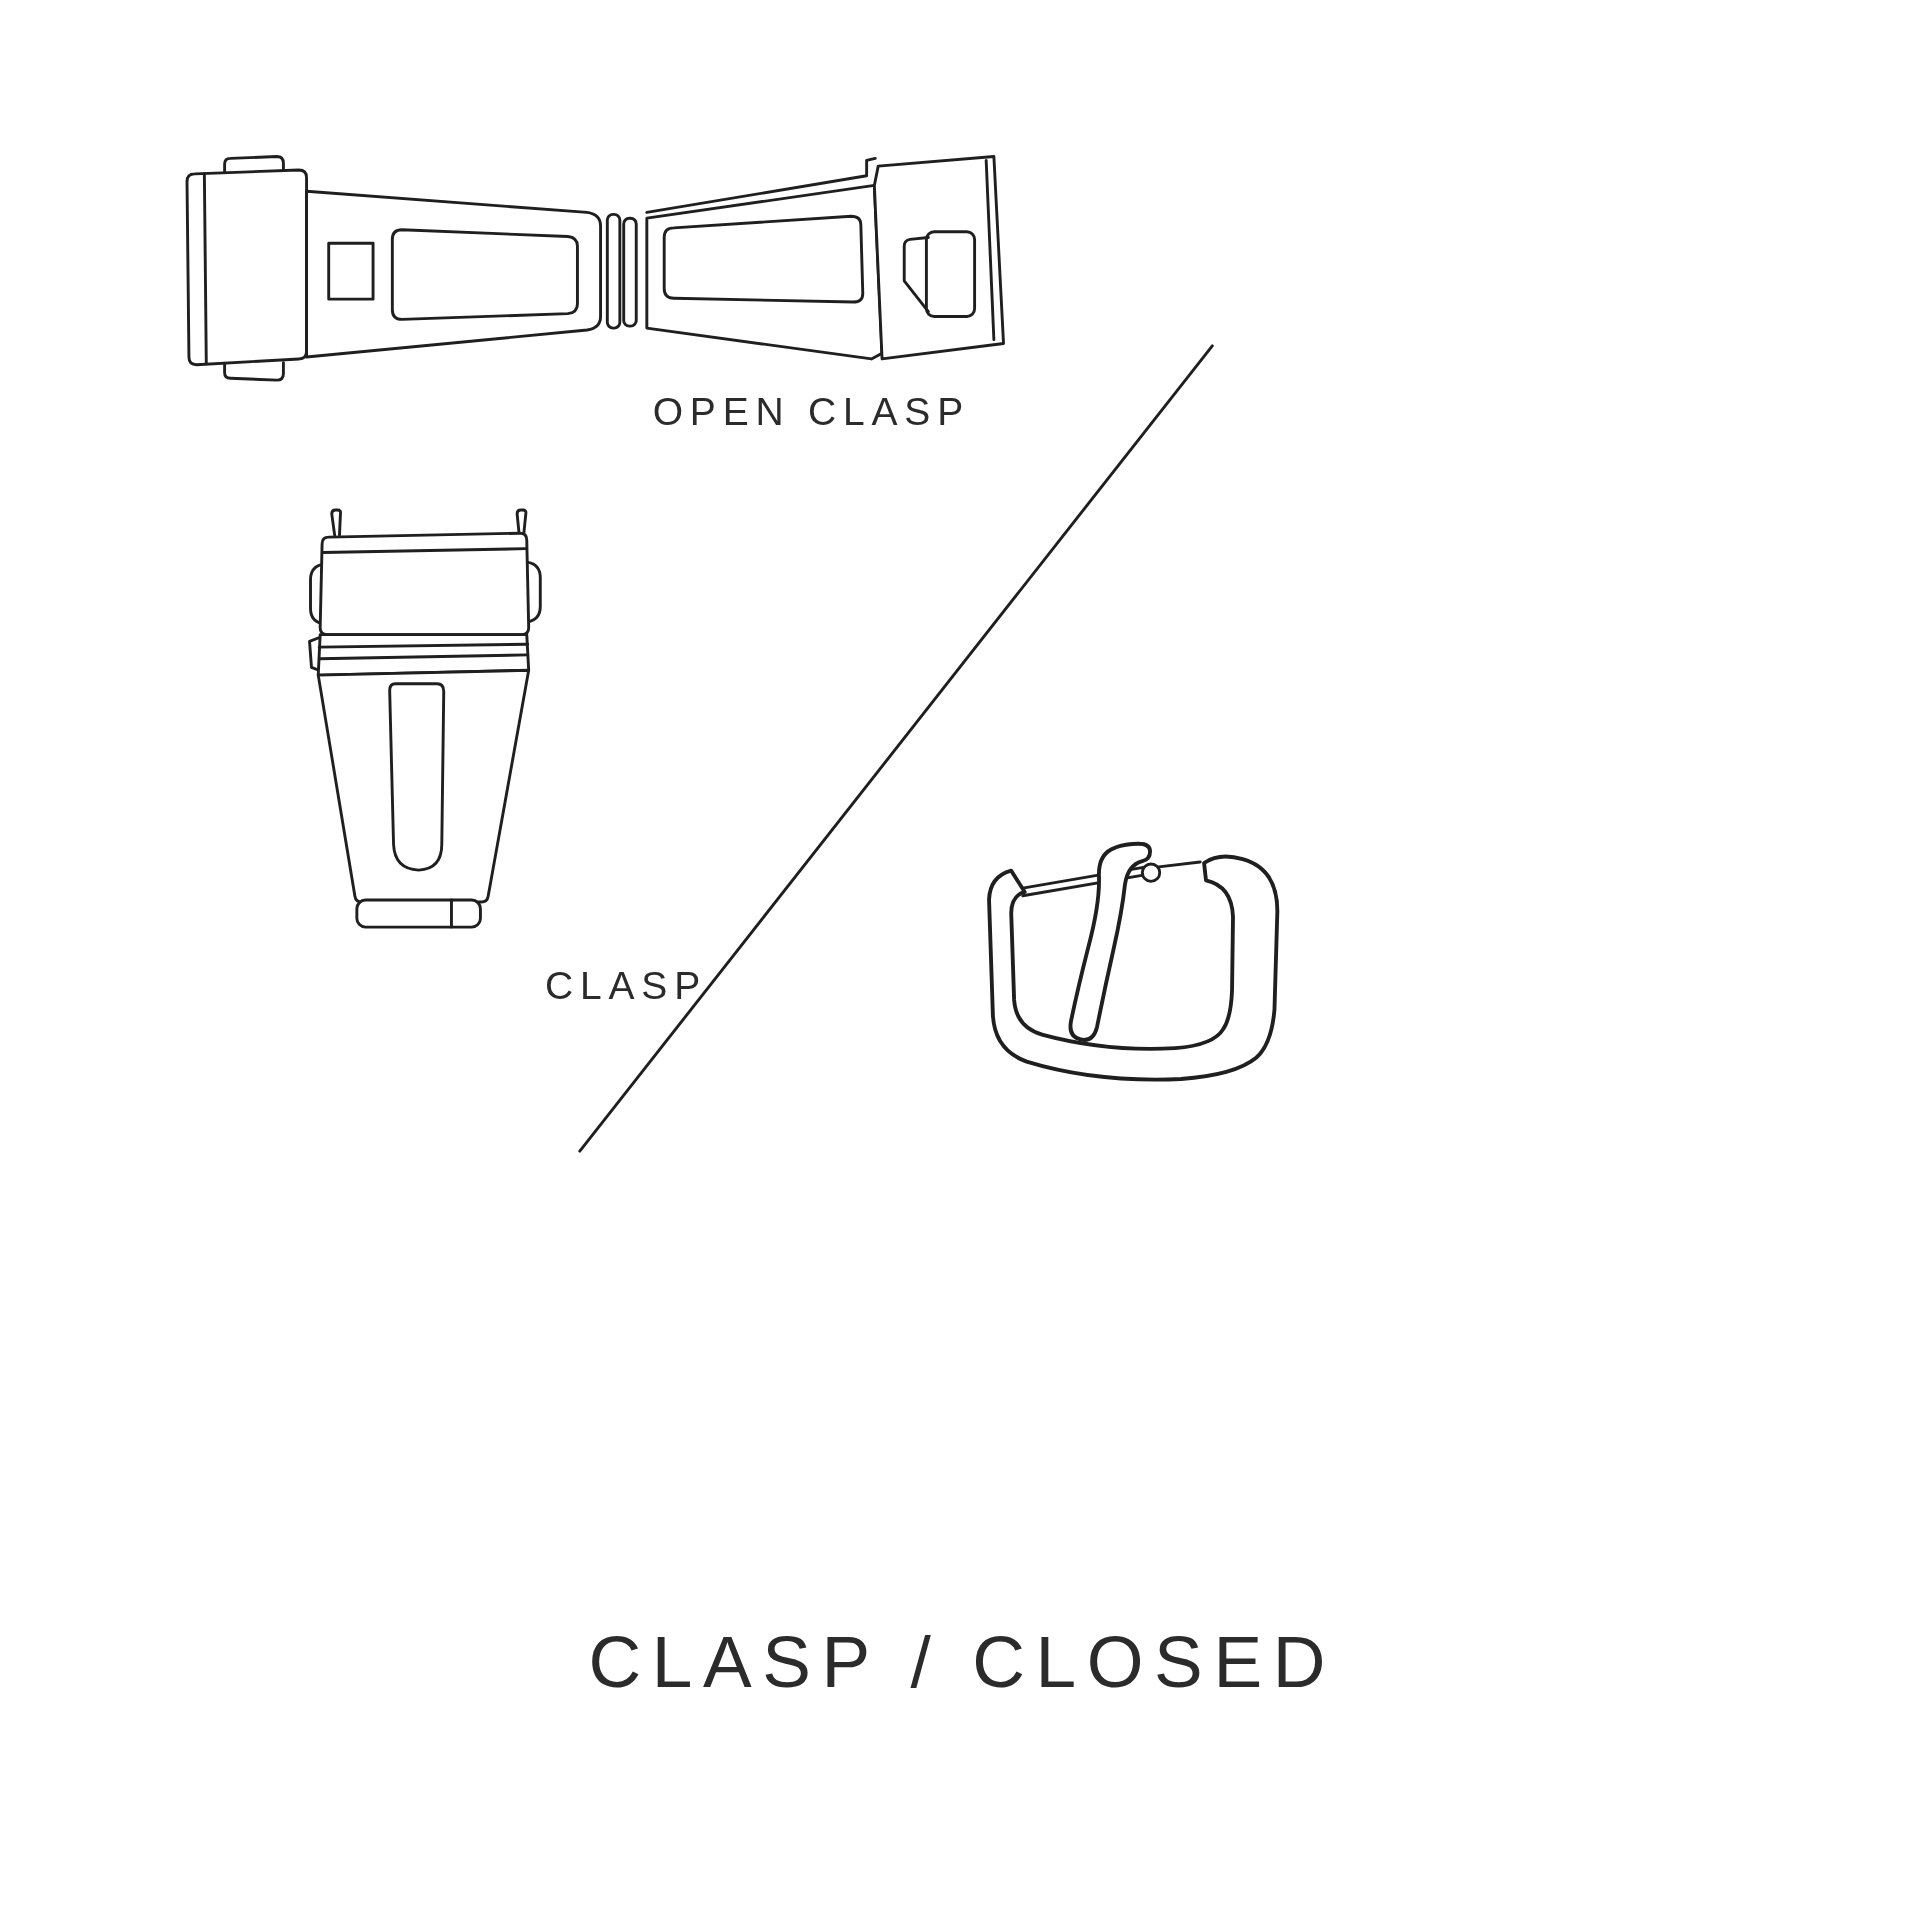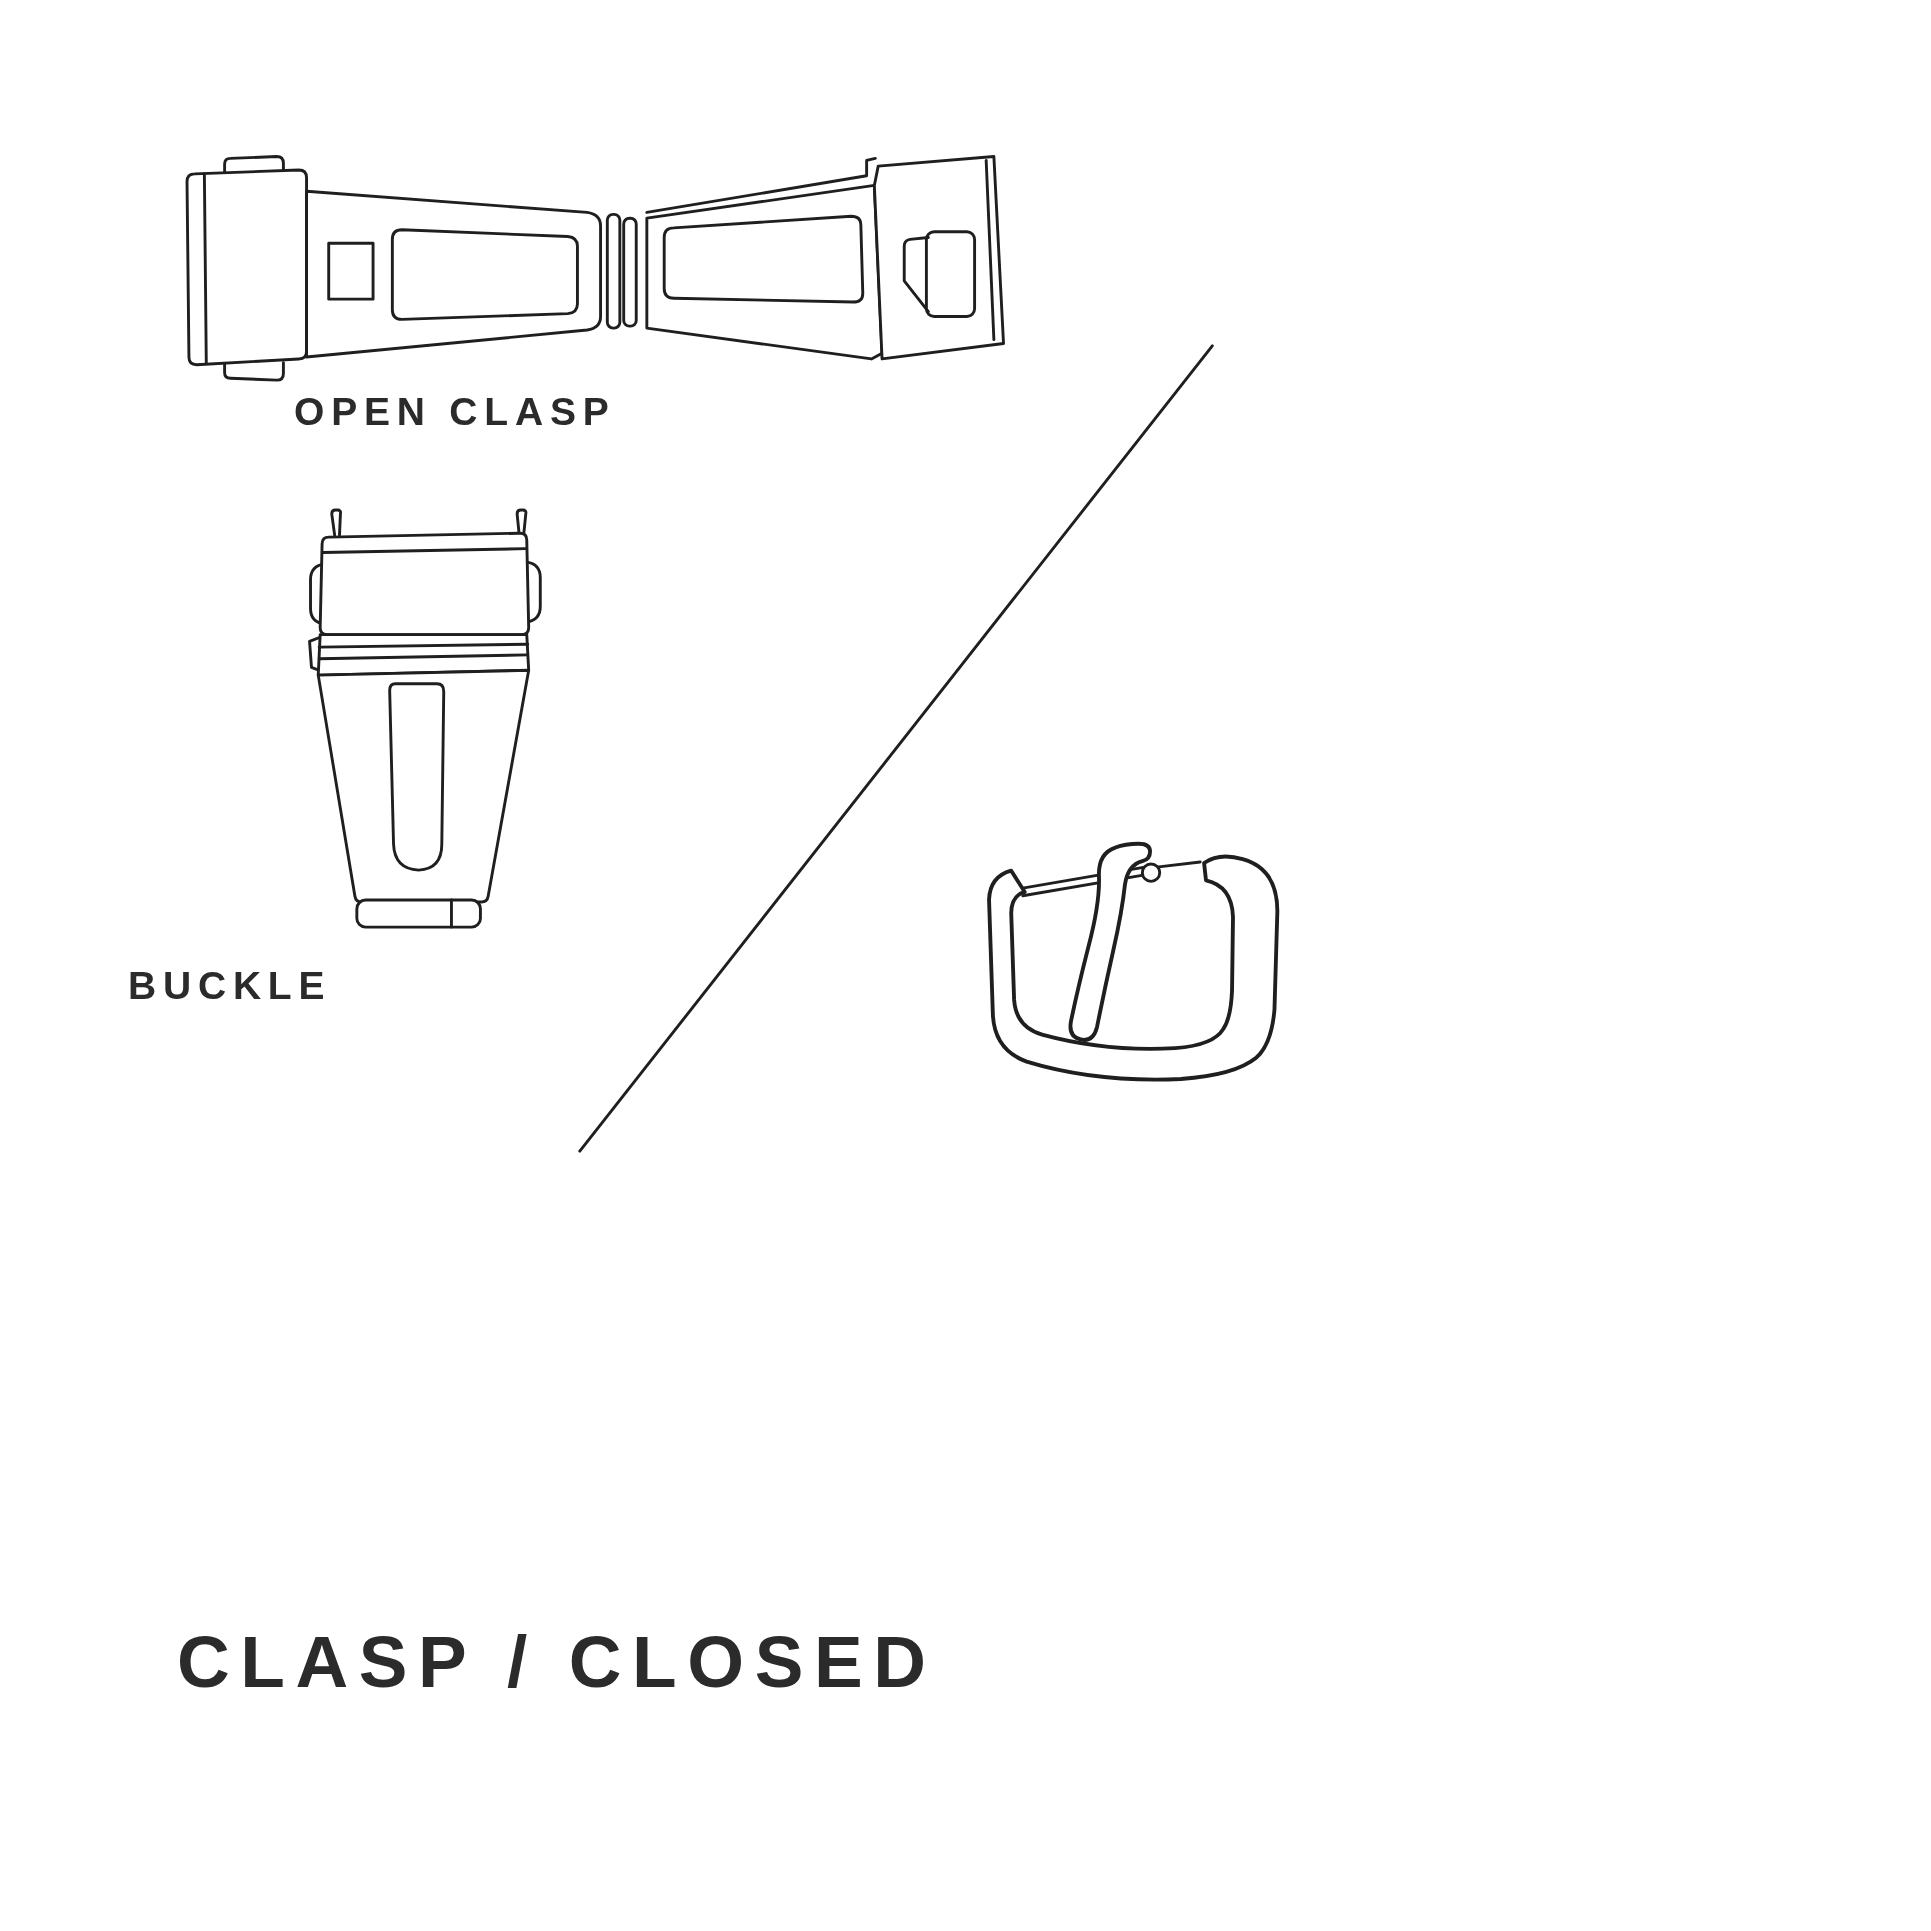--- a/index.html
+++ b/index.html
@@ -18,23 +18,23 @@
   .fig {
     position: absolute;
   }
   .fig svg {
     display: block;
     width: 100%;
     height: 100%;
   }
   .caption {
     position: absolute;
-    text-align: left;
+    text-align: right;
     color: #2b2b2b;
-    font-weight: 700;
+    font-weight: 400;
   }
   .caption.small {
     font-size: 39px;
     letter-spacing: 6.8px;
   }
   .caption.title {
     font-size: 73px;
     letter-spacing: 10.6px;
   }
   .divider {
@@ -105,21 +105,21 @@
         <path d="M 22 173 L 240 168 L 198 402 Q 197 408 191 408 L 67 408 Q 61 408 60 402 Z"></path>
 
         <path d="M 102 182 Q 96 182 96 189 L 100 348 Q 101 374 126 375 Q 150 374 150 348 L 152 190 Q 152 182 145 182 Z" fill="none"></path>
 
         <rect x="62" y="406" width="128" height="28" rx="9"></rect>
         <path d="M 160 406 L 160 434" fill="none"></path>
       </g>
     </svg>
   </div>
 
-  <div class="caption small" style="left:128px; top:964px; width:579px;">BUCKLE</div>
+  <div class="caption small" style="left:128px; top:964px; width:579px;">CLASP</div>
 
   <div class="divider" style="left:574px; top:340px; width:647px; height:816px;">
     <svg viewBox="0 0 670 845" style="display:block;width:100%;height:100%;">
       <line x1="661" y1="6" x2="6" y2="840" stroke="#1f1f1f" stroke-width="3" stroke-linecap="round"></line>
     </svg>
   </div>
 
   <div class="fig" style="left:961px; top:836px; width:328px; height:270px;">
     <svg viewBox="0 0 340 280">
       <g fill="#ffffff" stroke="#1f1f1f" stroke-width="4" stroke-linejoin="round" stroke-linecap="round">

